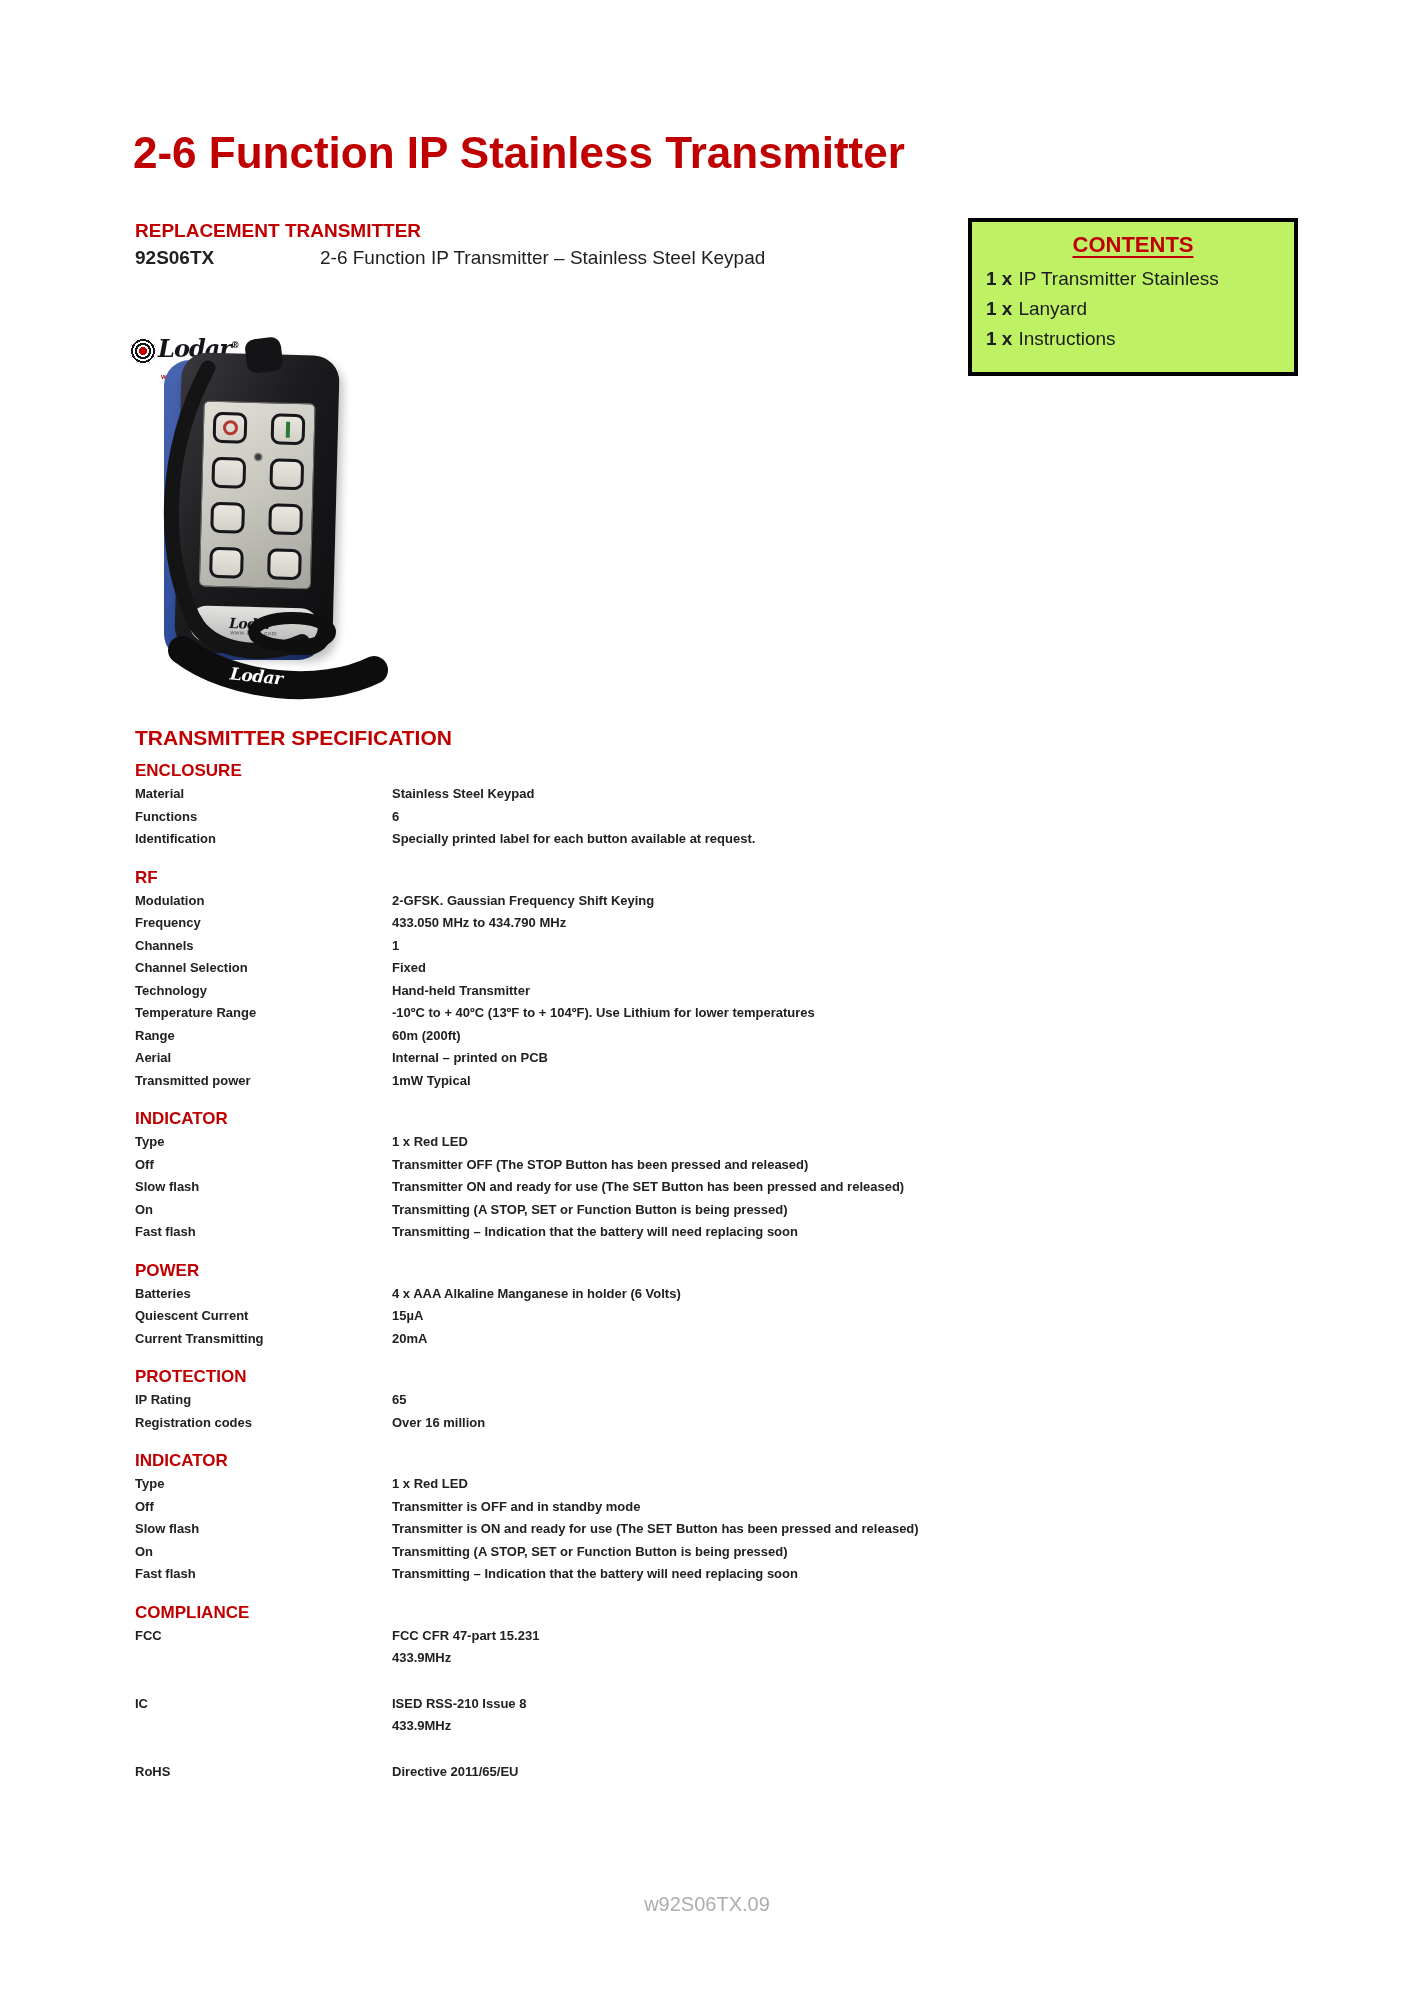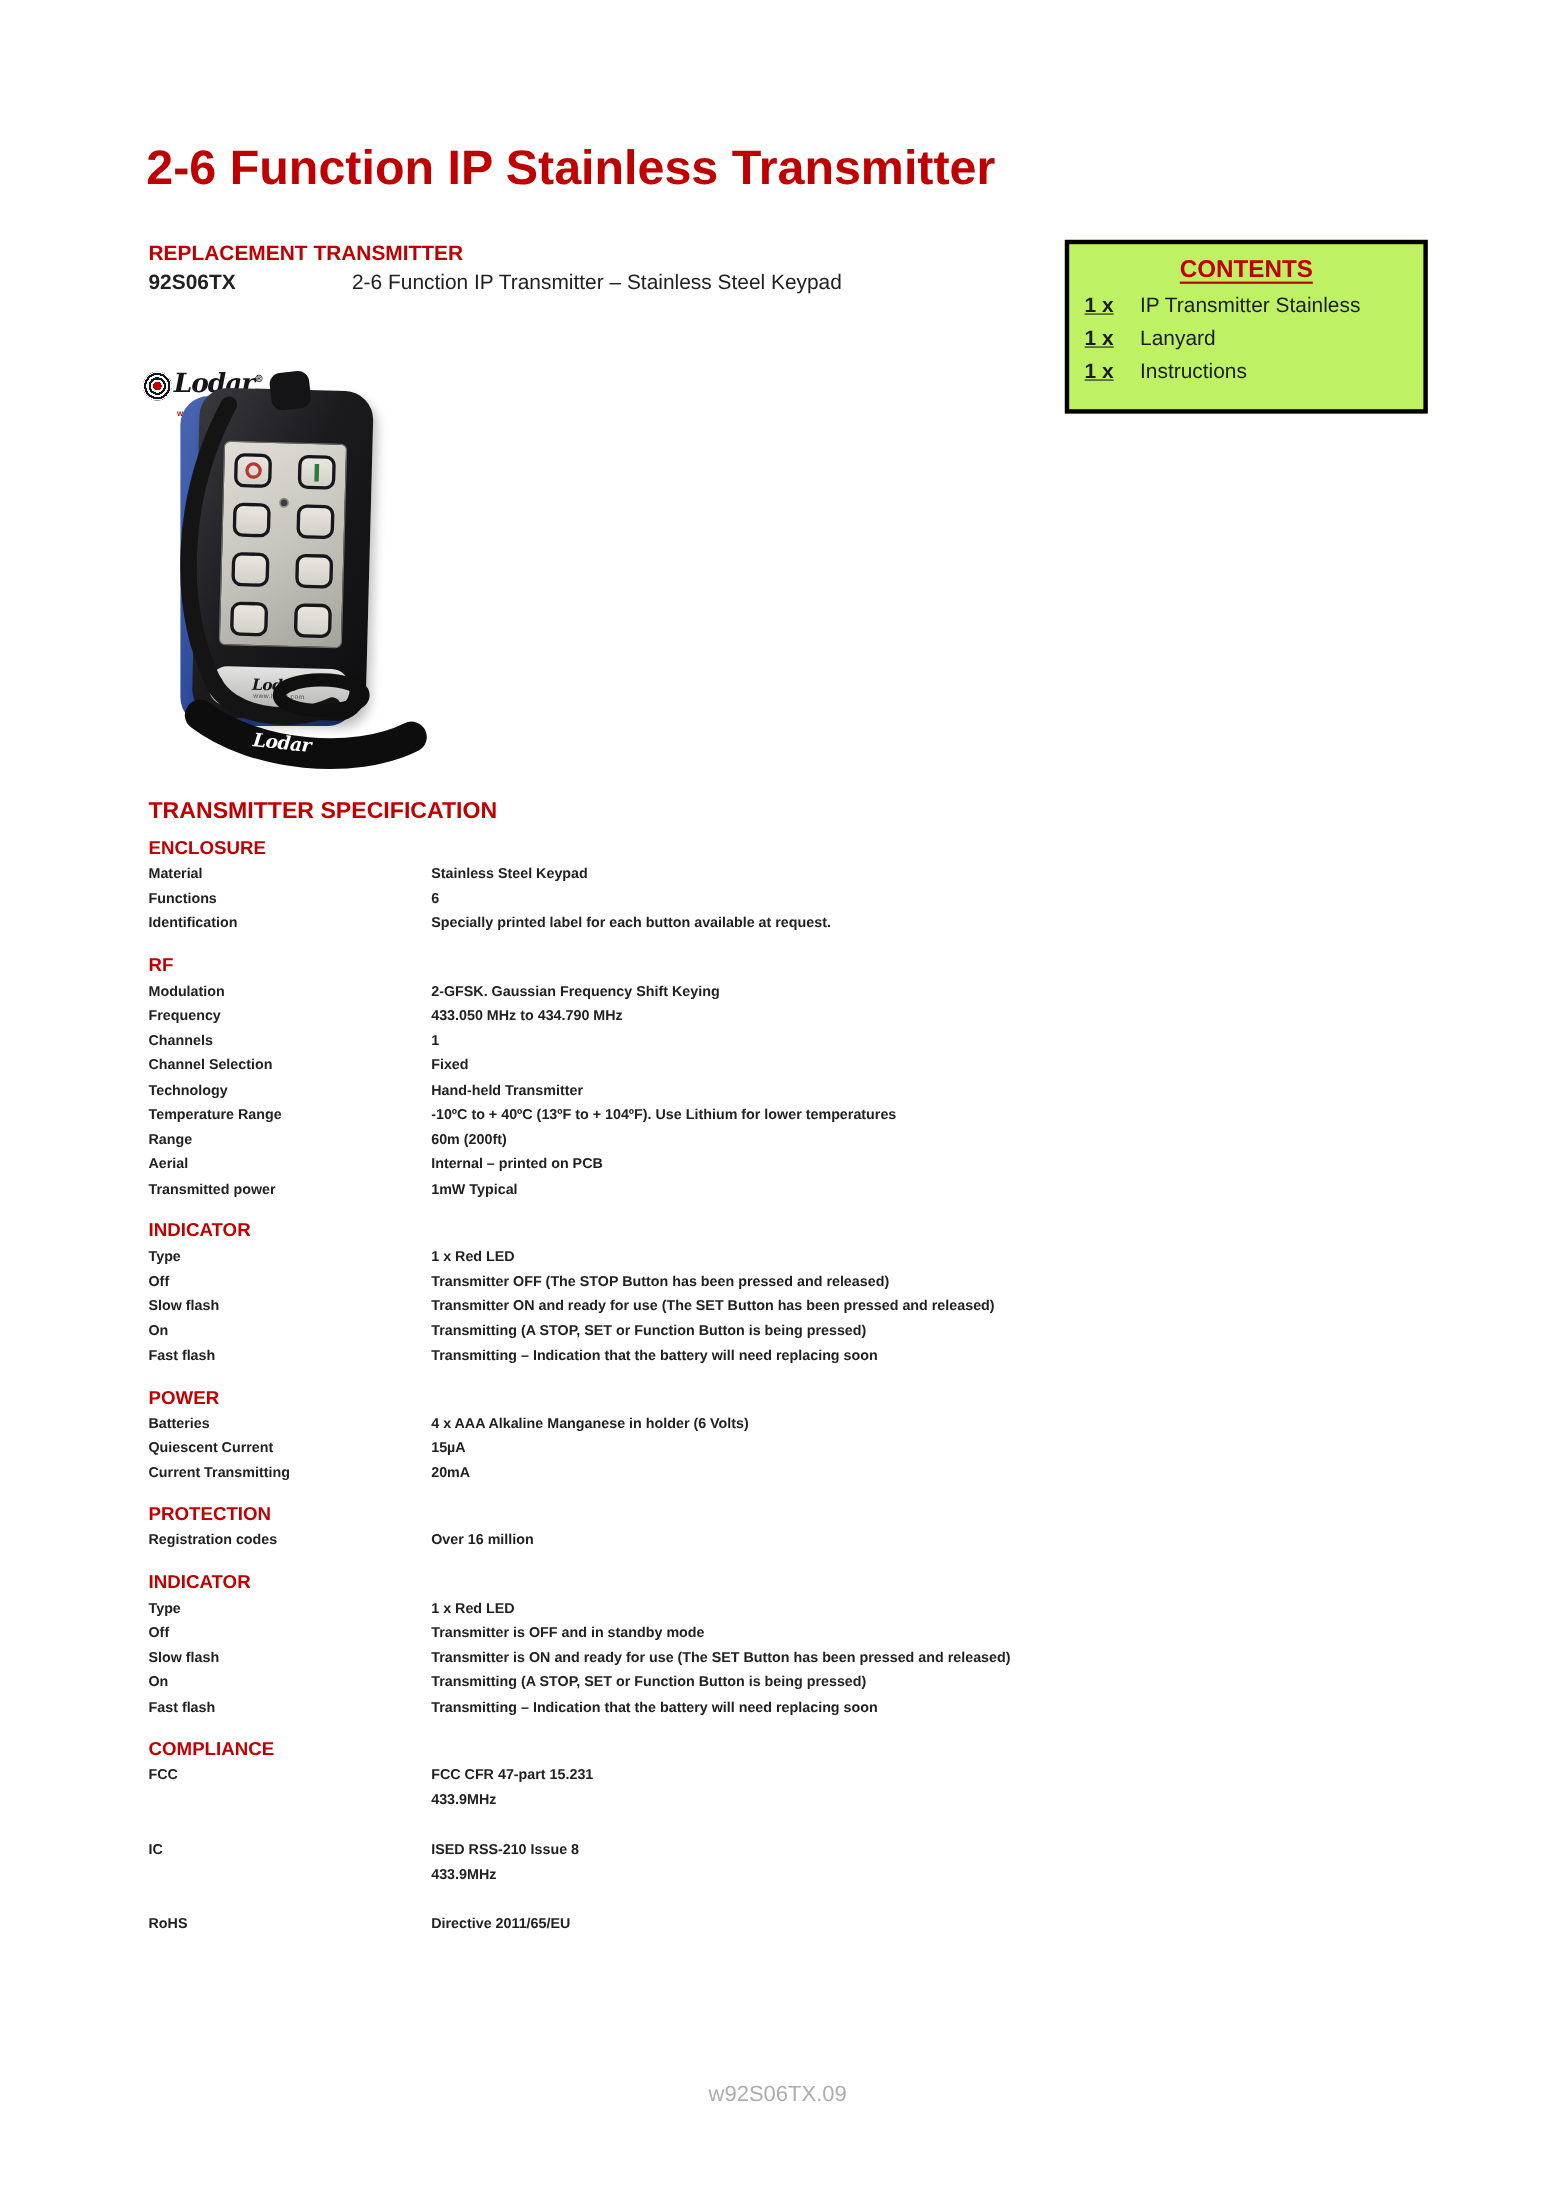--- a/index.html
+++ b/index.html
@@ -21,21 +21,21 @@
   
   .contents-box{
     position:absolute;left:968px;top:218px;width:294px;height:132px;
     border:4px solid #000;padding:8px 14px 10px 14px;background:#bef264;
   }
   .contents-title{
     text-align:center;font-size:22px;font-weight:bold;color:var(--red,#C00000);
     text-decoration:underline;text-underline-offset:4px;margin:2px 0 6px 0;
   }
   .contents-item{font-size:19px;line-height:30px;color:#1c1c1c;}
-  .contents-qty{font-weight:bold;margin-right:24px;text-decoration:underline;}
+  .contents-qty{font-weight:bold;margin-right:6px;}
   
   .figure{position:absolute;left:112px;top:320px;width:290px;height:400px;}
   .brand-logo{position:absolute;left:18px;top:14px;display:flex;align-items:flex-start;}
   .target-icon{
     width:26px;height:26px;border-radius:50%;margin-top:4px;
     background:radial-gradient(circle,#c00000 0 4px,#ffffff 4px 6px,#15151a 6px 8px,#ffffff 8px 10px,#15151a 10px 12px,#ffffff 12px 13px,#15151a 13px);
   }
   .brand-text{font-family:"DejaVu Serif",serif;font-style:italic;font-weight:bold;
     font-size:24px;line-height:22px;color:#15151a;letter-spacing:-1px;margin-left:2px;}
   .brand-reg{font-size:9px;vertical-align:super;}
@@ -297,20 +297,24 @@
   <div class="spec-row">
     <div class="spec-label">Current Transmitting</div>
     <div class="spec-value">20mA</div>
   </div>
 </div>
   </section>
 
   <section class="spec-section">
     <h3 class="spec-heading">PROTECTION</h3>
     <div class="rows">
+  <div class="spec-row">
+    <div class="spec-label">IP Rating</div>
+    <div class="spec-value">65</div>
+  </div>
 
   <div class="spec-row">
     <div class="spec-label">Registration codes</div>
     <div class="spec-value">Over 16 million</div>
   </div>
 </div>
   </section>
 
   <section class="spec-section">
     <h3 class="spec-heading">INDICATOR</h3>

